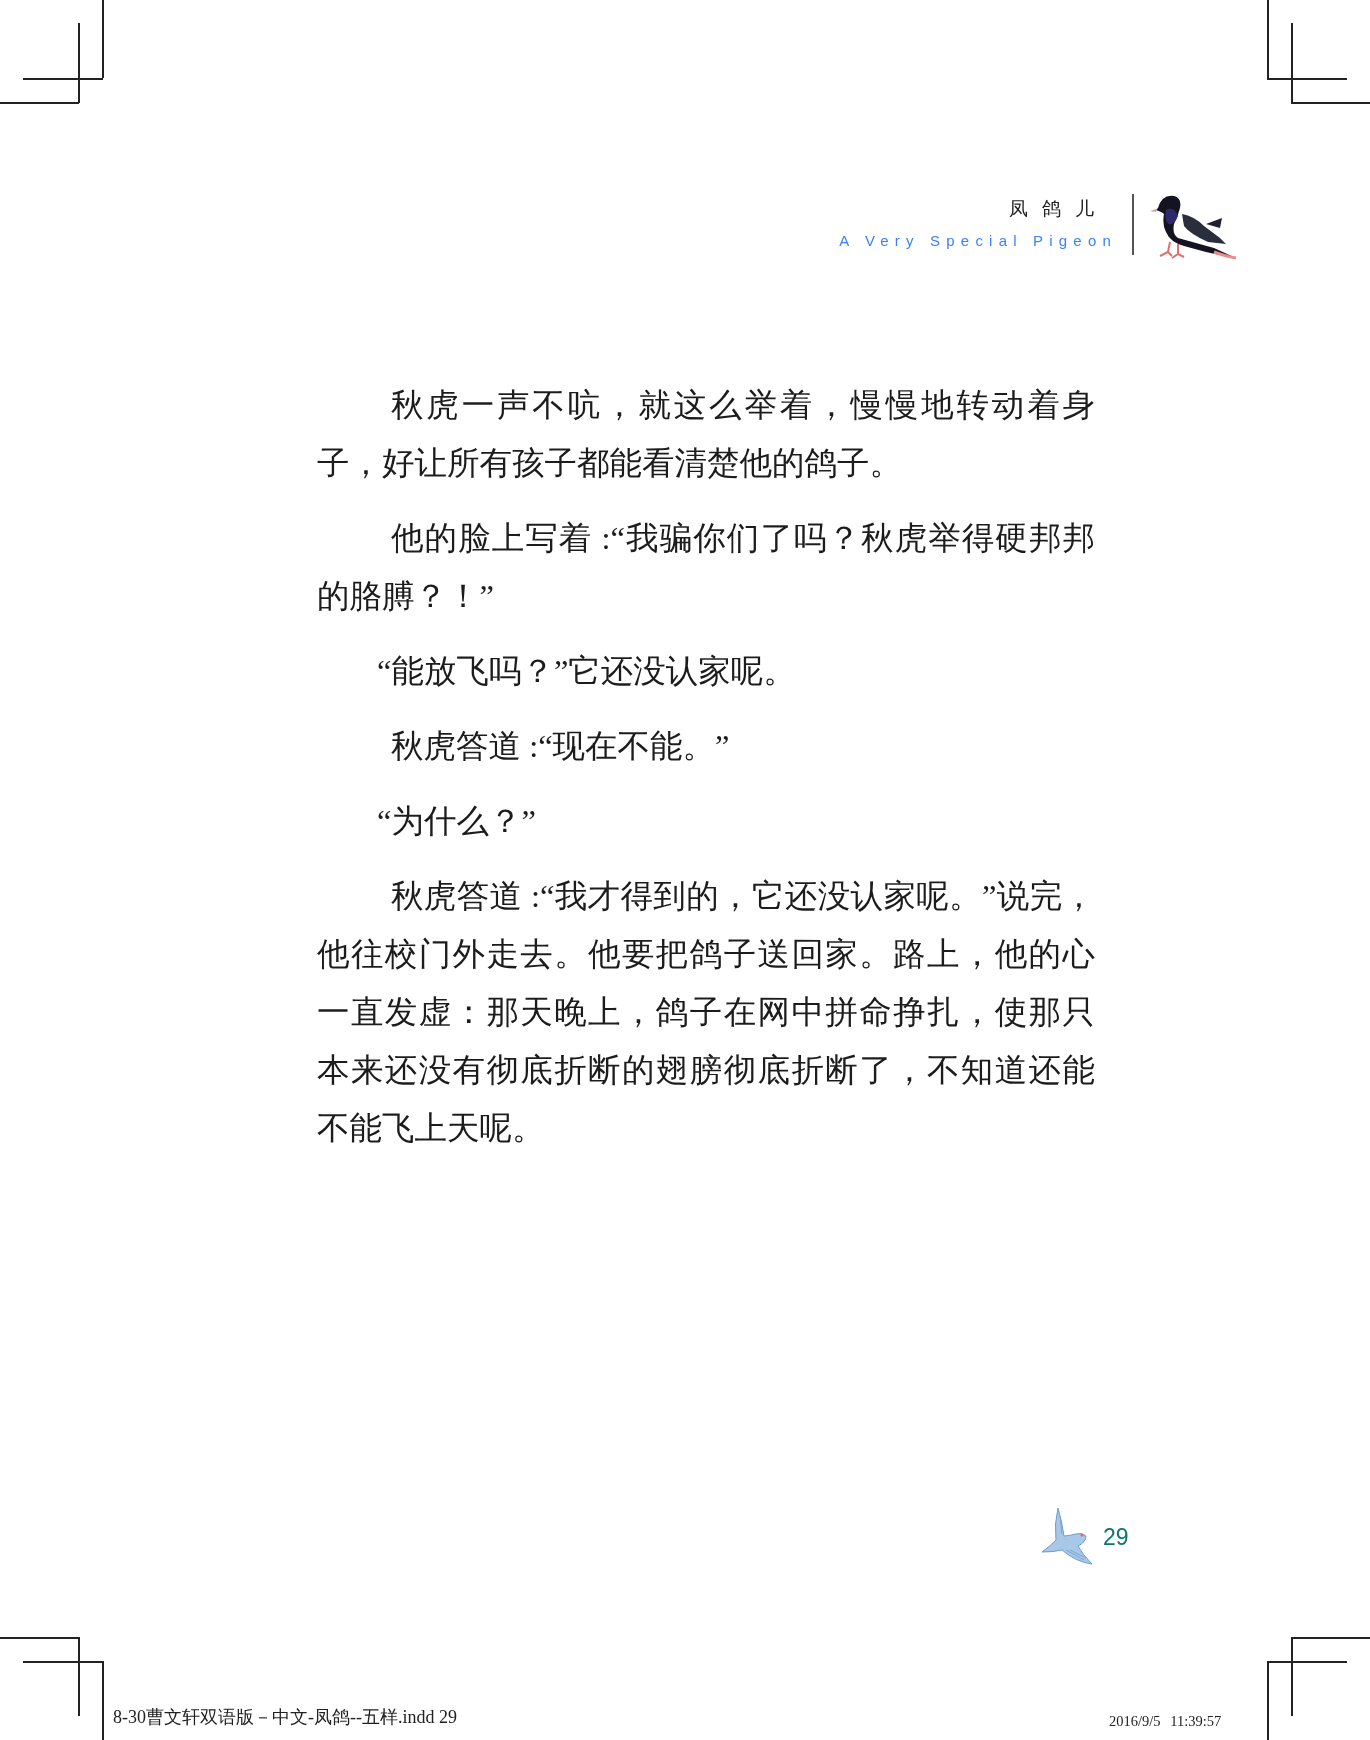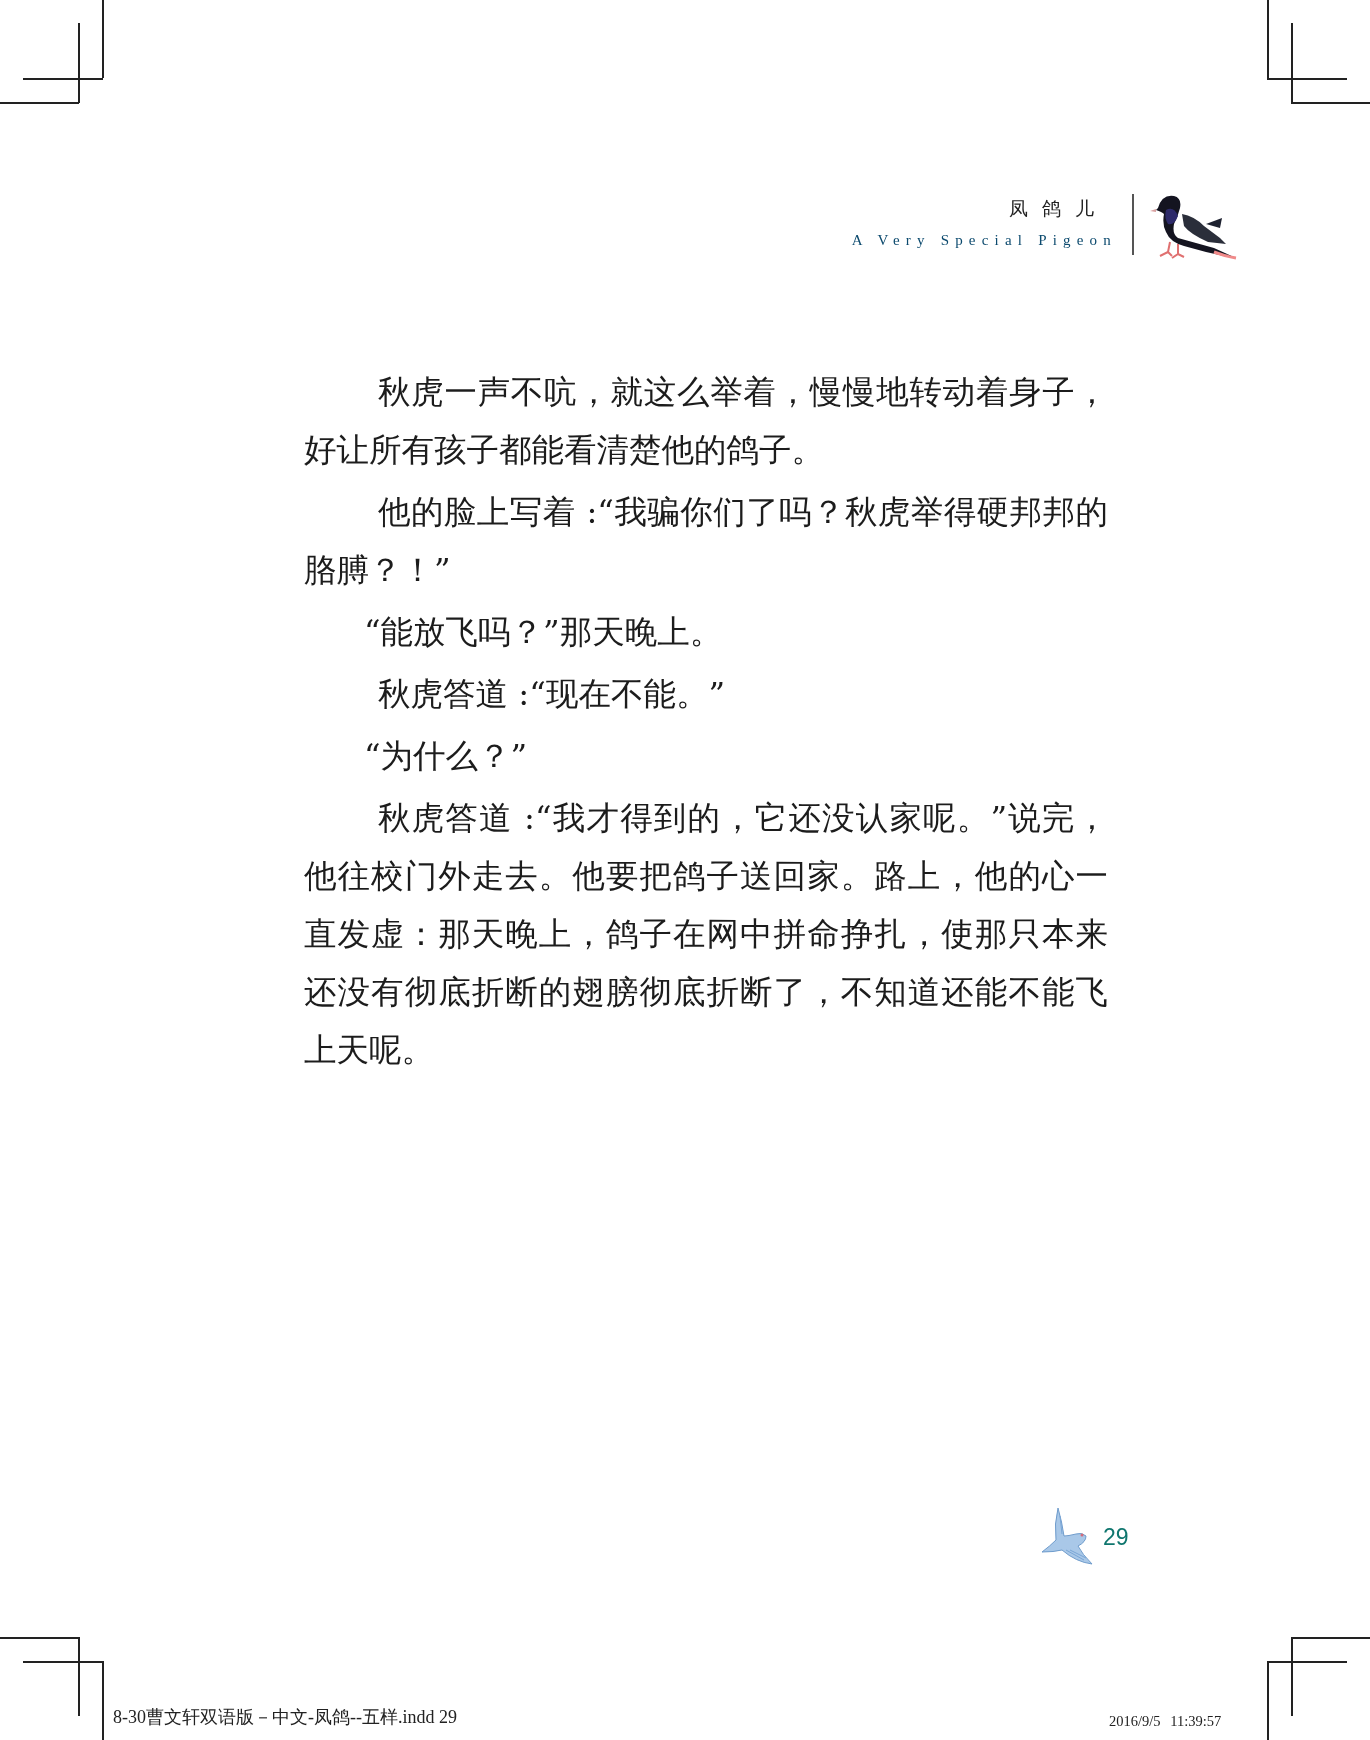--- a/index.html
+++ b/index.html
@@ -1,25 +1,25 @@
 <!DOCTYPE html>
 <html><head>
 <meta charset="utf-8">
 <style>
   html, body { margin:0; padding:0; background:#ffffff; }
   body { width:1370px; height:1740px; position:relative; overflow:hidden; font-family:"DejaVu Serif", serif; color:#1a1a1a; }
   .crop { position:absolute; background:#222; }
   .crop.h { height:1.5px; }
   .crop.v { width:1.5px; }
   .hdr-cn { position:absolute; right:262px; top:196px; font-size:19px; letter-spacing:14px; color:#222; font-family:"DejaVu Serif", serif; }
-  .hdr-en { position:absolute; right:253px; top:232px; font-size:15px; letter-spacing:6.2px; color:#0c4a6e; font-family:Liberation Serif, serif; }
+  .hdr-en { position:absolute; right:253px; top:232px; font-size:15px; letter-spacing:6.2px; color:#3b82f6; font-family:Liberation Sans, sans-serif; }
   .hdr-bar { position:absolute; left:1132px; top:194px; width:2px; height:61px; background:#555; }
   .hdr-bird { position:absolute; left:1144px; top:186px; width:96px; height:76px; }
   .body { position:absolute; left:300px; top:359px; width:812px; font-size:32.5px; line-height:58px; font-family:"DejaVu Serif", serif; color:#1c1c1c; }
-  .body p { margin:4px; text-align:justify; }
+  .body p { margin:17px; text-align:justify;font-family:Liberation Serif, serif; }
   .body p.ind { text-indent:74px; }
   .body p.ind-q { text-indent:60px; }
   .pnum-bird { position:absolute; left:1040px; top:1506px; width:62px; height:60px; }
   .pnum { position:absolute; left:1103px; top:1524px; font-size:23px; color:#0f766e; font-family:"Liberation Sans", sans-serif; }
   .foot-l { position:absolute; left:113px; top:1705px; font-size:18px; font-family:"Liberation Serif", serif; color:#222; }
   .foot-r { position:absolute; left:1109px; top:1705px; font-size:14.5px; font-family:"Liberation Serif", serif; color:#222; word-spacing:6px;margin-top:8px; }
 </style>
 </head>
 <body>
 
@@ -52,21 +52,21 @@
   <path d="M38 28 Q50 30 60 40 L76 52 L82 58 L64 56 Q46 48 40 40 Z" fill="#2a2e3a"></path>
   <path d="M62 38 L78 32 L76 42 Z" fill="#1e2230"></path>
   <path d="M12 23 L6 25 L12 26 Z" fill="#d9a0a0"></path>
   <path d="M26 56 L24 66 L16 70 M24 66 L28 70 M34 58 L34 68 L28 72 M34 68 L40 71" stroke="#e07070" stroke-width="2" fill="none"></path>
   <path d="M70 66 Q80 70 92 72" stroke="#f08a8a" stroke-width="3" fill="none"></path>
 </svg>
 
 <div class="body">
   <p class="ind">秋虎一声不吭，就这么举着，慢慢地转动着身子，好让所有孩子都能看清楚他的鸽子。</p>
   <p class="ind">他的脸上写着 :“我骗你们了吗？秋虎举得硬邦邦的胳膊？！”</p>
-  <p class="ind-q">“能放飞吗？”那天晚上。</p>
+  <p class="ind-q">“能放飞吗？”它还没认家呢。</p>
   <p class="ind">秋虎答道 :“现在不能。”</p>
   <p class="ind-q">“为什么？”</p>
   <p class="ind">秋虎答道 :“我才得到的，它还没认家呢。”说完，他往校门外走去。他要把鸽子送回家。路上，他的心一直发虚：那天晚上，鸽子在网中拼命挣扎，使那只本来还没有彻底折断的翅膀彻底折断了，不知道还能不能飞上天呢。</p>
 </div>
 
 <svg class="pnum-bird" viewBox="0 0 62 60">
   <path d="M18 2 Q14 18 16 34 Q10 40 2 46 Q14 46 22 44 Q36 56 52 58 Q42 48 38 40 Q46 36 46 30 Q42 26 36 28 Q28 30 24 30 Q22 16 18 2 Z" fill="#a9c8e8" stroke="#6f9ccc" stroke-width="1"></path>
   <path d="M20 10 L22 28 M26 44 L44 54 M30 44 L46 52" stroke="#7aa6d6" stroke-width="1" fill="none"></path>
   <circle cx="42" cy="29" r="1.5" fill="#d46a7a"></circle>
 </svg>

